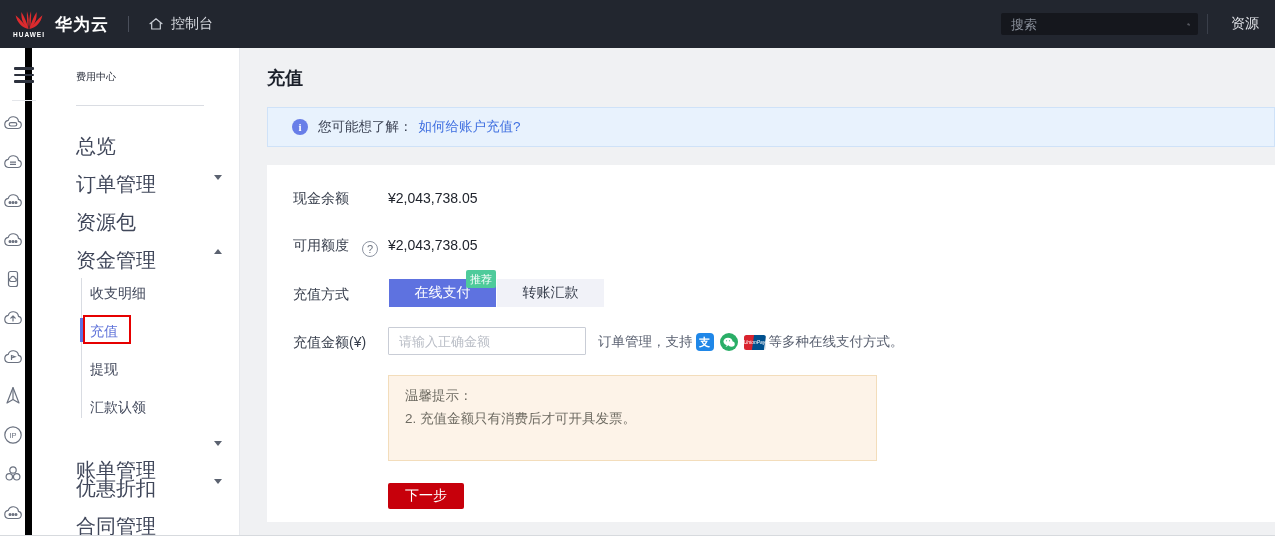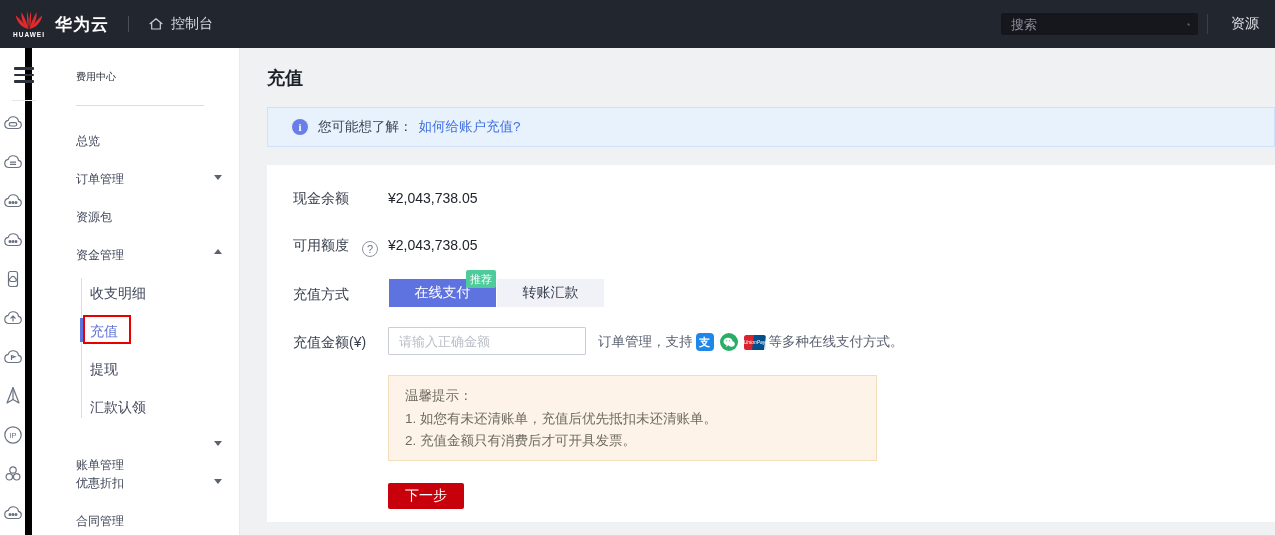--- a/index.html
+++ b/index.html
@@ -57,21 +57,21 @@
   .nav-ic { position:absolute; left:50%; transform:translateX(-50%); width:24px; height:24px; color:#6b7280; cursor:pointer; }
   .nav-ic svg { display:block; }
 
   
   .menu {
     position:absolute; left:48px; top:48px; width:192px; height:488px;
     background:#fff; border-right:1px solid #e7e9ed;
   }
   .menu-title { position:absolute; left:28px; top:22px; font-size:10px; color:#272c39; }
   .menu-divider { position:absolute; left:28px; top:57px; width:128px; height:1px; background:#dadde3; }
-  .m-item { position:absolute; left:28px; font-size:12px; color:#40475a; cursor:pointer; white-space:nowrap; }
+  .m-item { position:absolute; left:28px; font-size:20px; color:#40475a; cursor:pointer; white-space:nowrap; }
   .m-arrow {
     position:absolute; right:17px; width:0; height:0; cursor:pointer;
     border-left:4.5px solid transparent; border-right:4.5px solid transparent;
   }
   .m-arrow.down { border-top:5px solid #5b6270; }
   .m-arrow.up { border-bottom:5px solid #5b6270; }
   .sub-guide { position:absolute; left:33px; top:230px; width:1px; height:140px; background:#d9dce2; }
   .m-sub { position:absolute; left:42px; font-size:14px; color:#40475a; cursor:pointer; white-space:nowrap; }
   .m-sub.active { color:#5e72d9; }
   .active-bar { position:absolute; left:32px; top:270px; width:3px; height:24px; background:#5e72e0; }
@@ -350,21 +350,20 @@
       <span class="pay-ic unionpay">
         <span class="band-r"></span>
           <span class="band-b"></span>
         <span class="up-txt">UnionPay</span>
       </span>
       <span>等多种在线支付方式。</span>
     </span>
 
     <div class="tip-box">
       <div class="tip-line">温馨提示：</div>
-      <div class="tip-line">1. 如您有未还清账单，充值后优先抵扣未还清账单。</div>
       <div class="tip-line">2. 充值金额只有消费后才可开具发票。</div>
     </div>
 
     <button class="next-btn">下一步</button>
   </div>
 </div>
 
 <div class="page-bottom-line"></div>
 
 </body></html>

